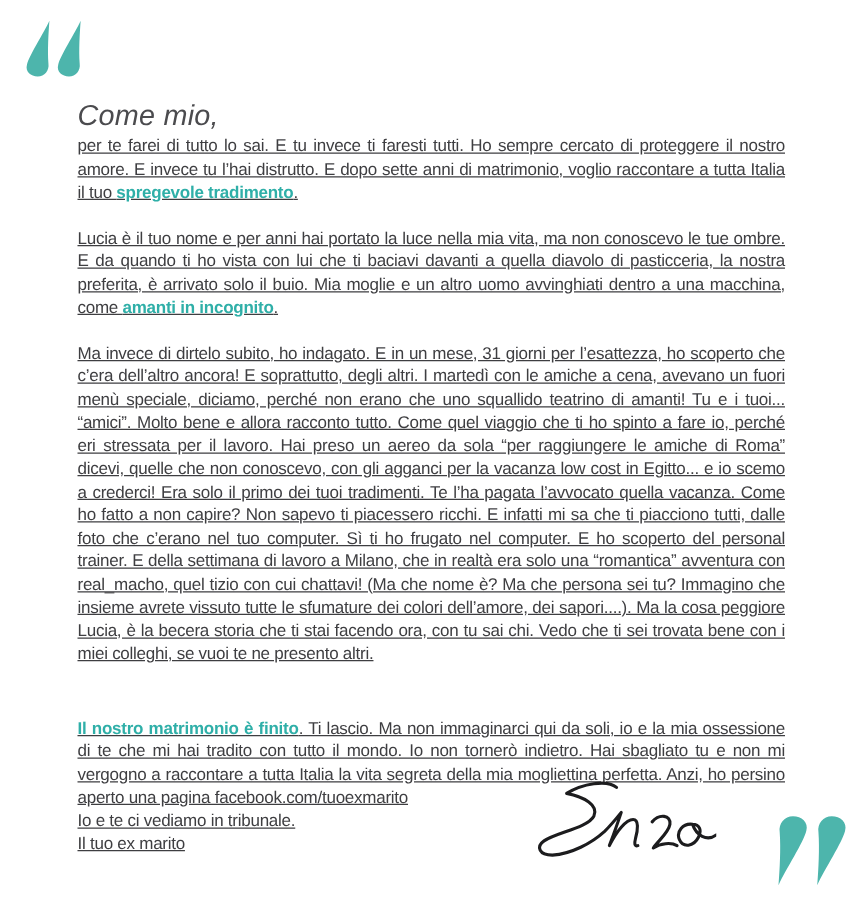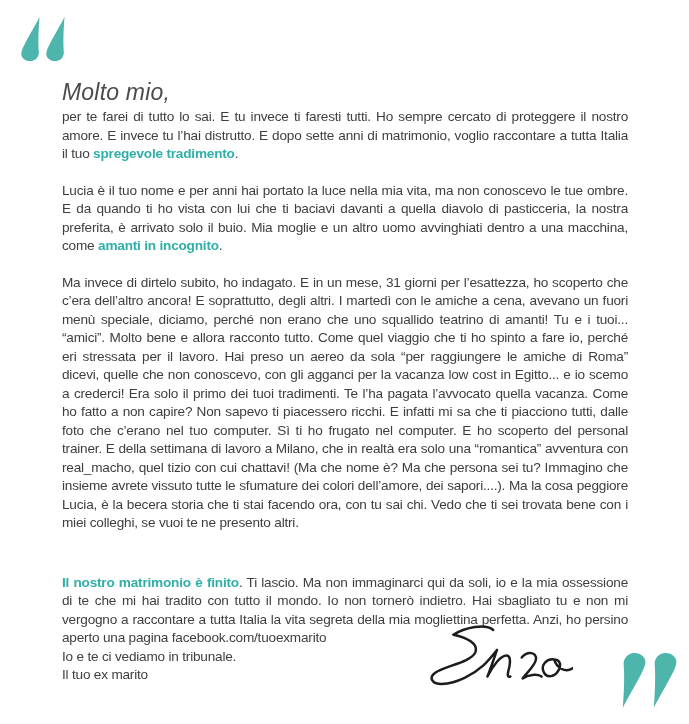--- a/index.html
+++ b/index.html
@@ -35,20 +35,21 @@
     letter-spacing: 0.2px;
     margin-bottom: 3px;
   }
   .para {
     font-size: 13.6px;
     line-height: 18.5px;
     letter-spacing: -0.2px;
     text-align: justify;
     color: var(--body-text, #3e3e41);
     margin-bottom: 18px;
+    text-decoration: underline;
   }
   .para:last-child { margin-bottom: 0; margin-top: 41px; }
   .para .hl {
     font-weight: 700;
     color: var(--highlight, #2fafa8);
   }
 
   
   .signature {
     position: absolute;
@@ -69,21 +70,21 @@
 <body>
 
 <div class="page">
 
   <svg class="quote quote-open" viewBox="0 0 64 58" aria-hidden="true">
     <path fill="currentColor" d="M25 1 C19 14 4 37 2 46 C0 53 6 58 13 58 C20 58 25 52 24 45 C23 31 24 14 25 1 Z"></path>
     <path fill="currentColor" d="M57 1 C51 14 36 37 34 46 C32 53 38 58 45 58 C52 58 57 52 56 45 C55 31 56 14 57 1 Z"></path>
   </svg>
 
   <div class="content">
-    <div class="salutation">Molto mio,</div>
+    <div class="salutation">Come mio,</div>
     <div id="letter-body">
         <div class="para"><span>per te farei di tutto lo sai. E tu invece ti faresti tutti. Ho sempre cercato di proteggere il nostro amore. E invece tu l’hai distrutto. E dopo sette anni di matrimonio, voglio raccontare a tutta Italia il tuo </span><span class="hl">spregevole tradimento</span><span>.</span></div>
         <div class="para"><span>Lucia è il tuo nome e per anni hai portato la luce nella mia vita, ma non conoscevo le tue ombre. E da quando ti ho vista con lui che ti baciavi davanti a quella diavolo di pasticceria, la nostra preferita, è arrivato solo il buio. Mia moglie e un altro uomo avvinghiati dentro a una macchina, come </span><span class="hl">amanti in incognito</span><span>.</span></div>
         <div class="para"><span>Ma invece di dirtelo subito, ho indagato. E in un mese, 31 giorni per l’esattezza, ho scoperto che c’era dell’altro ancora! E soprattutto, degli altri. I martedì con le amiche a cena, avevano un fuori menù speciale, diciamo, perché non erano che uno squallido teatrino di amanti! Tu e i tuoi... “amici”. Molto bene e allora racconto tutto. Come quel viaggio che ti ho spinto a fare io, perché eri stressata per il lavoro. Hai preso un aereo da sola “per raggiungere le amiche di Roma” dicevi, quelle che non conoscevo, con gli agganci per la vacanza low cost in Egitto... e io scemo a crederci! Era solo il primo dei tuoi tradimenti. Te l’ha pagata l’avvocato quella vacanza. Come ho fatto a non capire? Non sapevo ti piacessero ricchi. E infatti mi sa che ti piacciono tutti, dalle foto che c’erano nel tuo computer. Sì ti ho frugato nel computer. E ho scoperto del personal trainer. E della settimana di lavoro a Milano, che in realtà era solo una “romantica” avventura con real_macho, quel tizio con cui chattavi! (Ma che nome è? Ma che persona sei tu? Immagino che insieme avrete vissuto tutte le sfumature dei colori dell’amore, dei sapori....). Ma la cosa peggiore Lucia, è la becera storia che ti stai facendo ora, con tu sai chi. Vedo che ti sei trovata bene con i miei colleghi, se vuoi te ne presento altri.</span></div>
         <div class="para"><span class="hl">Il nostro matrimonio è finito</span><span>. Ti lascio. Ma non immaginarci qui da soli, io e la mia ossessione di te che mi hai tradito con tutto il mondo. Io non tornerò indietro. Hai sbagliato tu e non mi vergogno a raccontare a tutta Italia la vita segreta della mia mogliettina perfetta. Anzi, ho persino aperto una pagina facebook.com/tuoexmarito</span><br><span>Io e te ci vediamo in tribunale.</span><br><span>Il tuo ex marito</span></div>
       </div>
   </div>
 
   <svg class="signature" viewBox="0 0 160 80" aria-label="Enzo">
     <path d="M76 21 C68 14 47 18 34 26 C49 29 61 36 57 45 C52 55 25 59 15 66 C8 71 11 78 22 78 C38 77 55 68 66 58 C71 53 76 47 80 42 C77 51 73 62 70 70 C76 58 84 48 90 48 C95 48 94 57 92 64 C91 68 91 71 94 70"></path>

